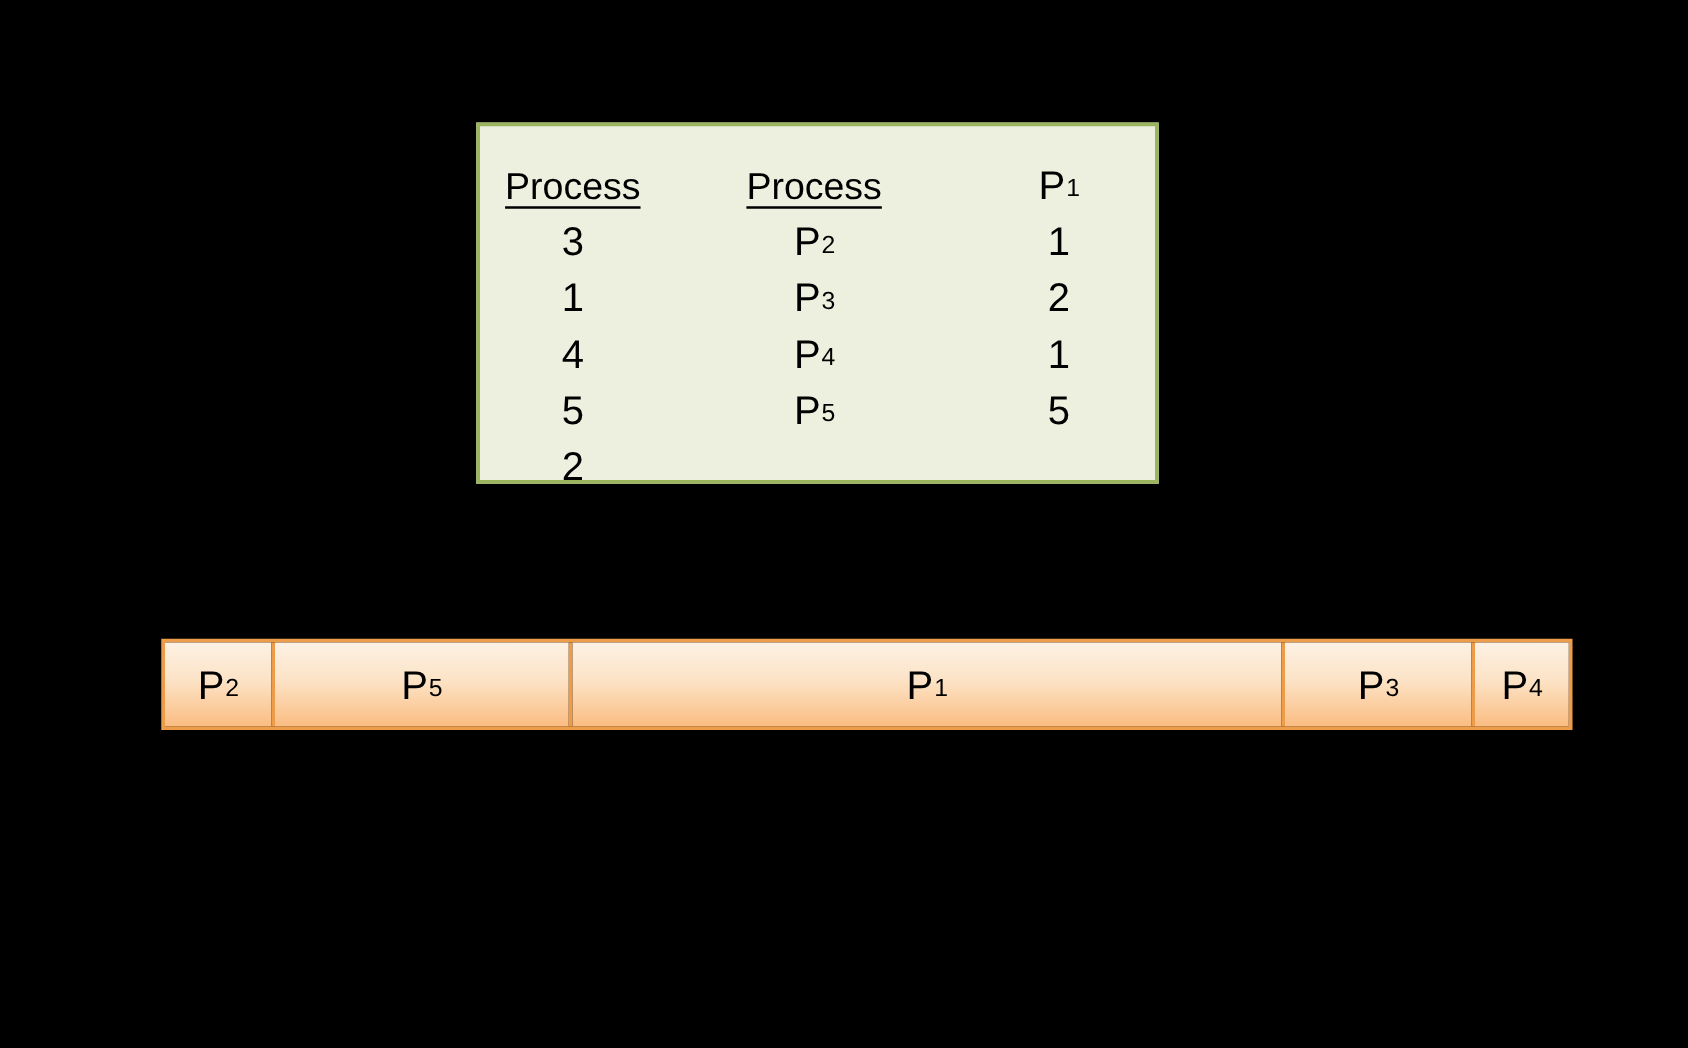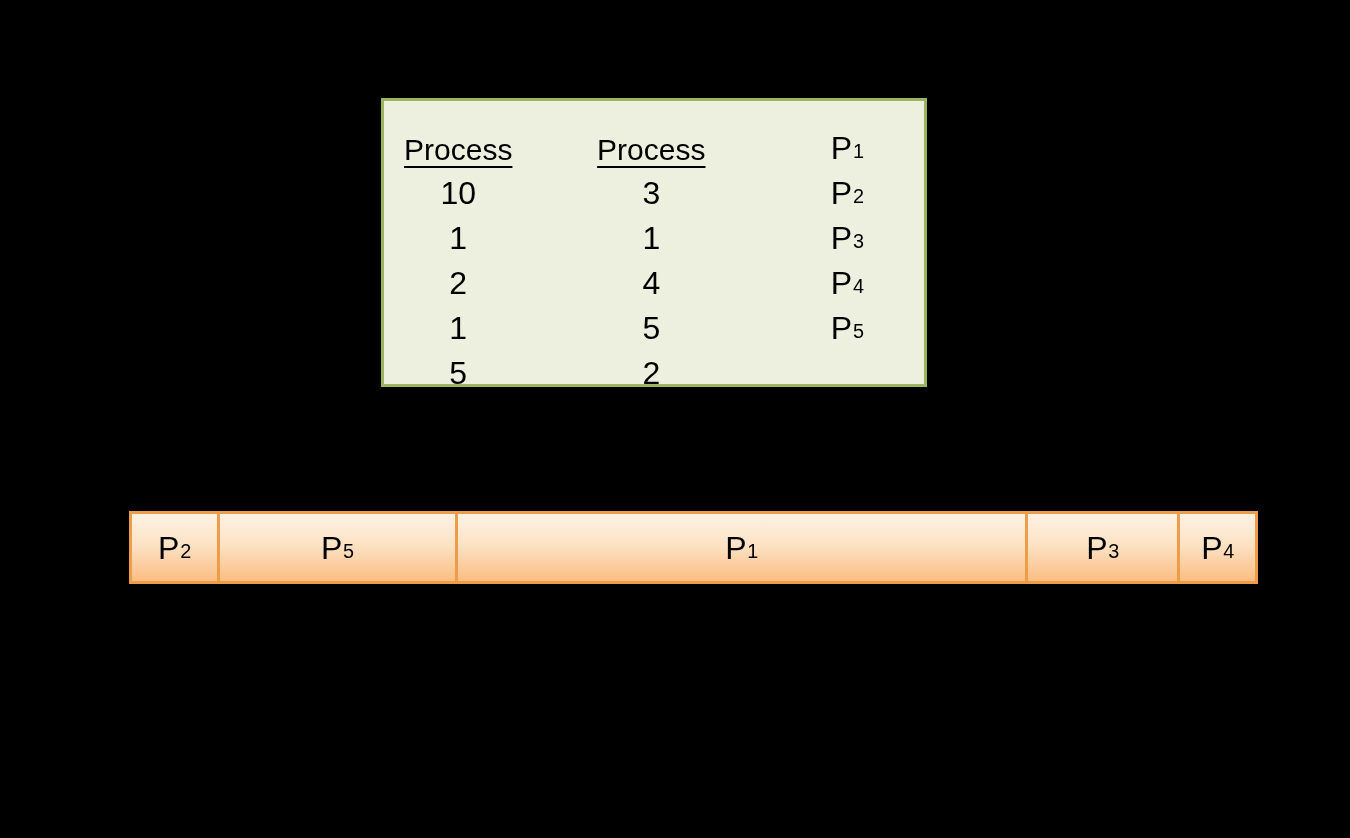--- a/index.html
+++ b/index.html
@@ -90,21 +90,20 @@
 <div class="process-table-panel">
   <div class="table-grid">
 
     <div class="cell header-cell">Process</div>
     <div class="cell header-cell">Process</div>
 
     <div class="cell">
         <span>P</span>
         <sub class="proc-sub">1</sub>
       </div>
-    <div class="cell">10</div>
     <div class="cell">3</div>
 
     <div class="cell">
         <span>P</span>
         <sub class="proc-sub">2</sub>
       </div>
     <div class="cell">1</div>
     <div class="cell">1</div>
 
     <div class="cell">

